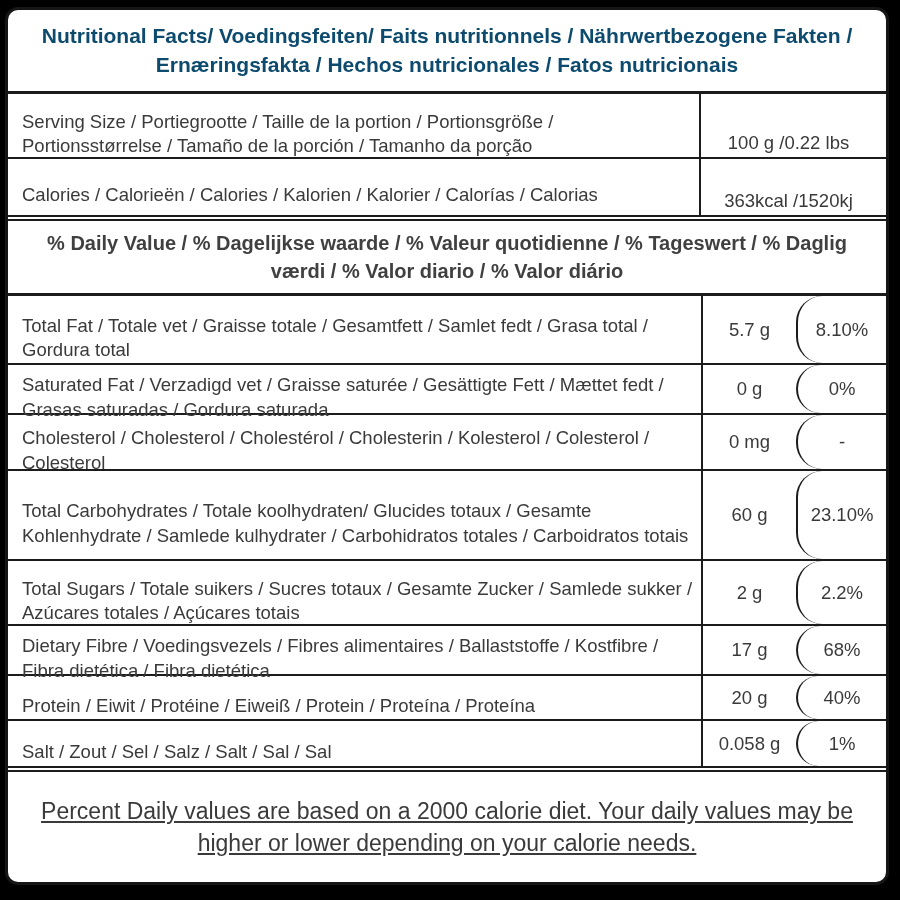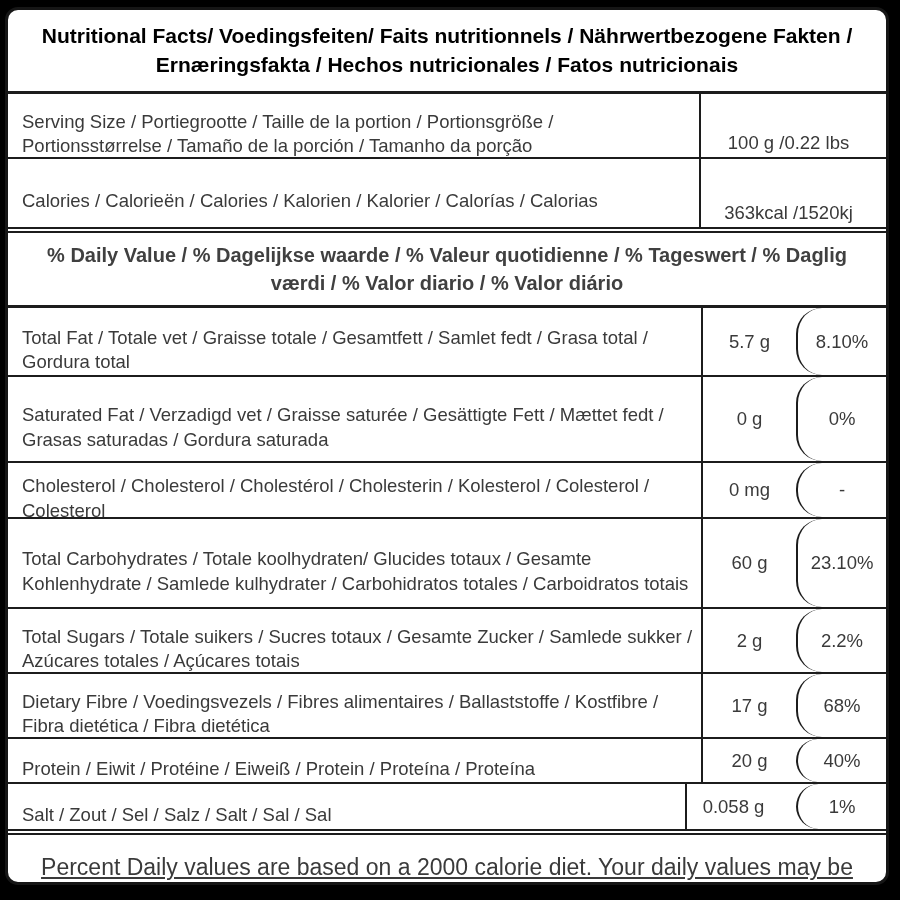--- a/index.html
+++ b/index.html
@@ -76,39 +76,39 @@
   .header-row {
     height: 84px;
     border-bottom: 3px solid #1c1c1c;
     align-items: center;
     justify-content: center;
     text-align: center;
     padding: 20px 16px;
     font-size: 21px;
     font-weight: bold;
     line-height: 1.35;
-    color: #000000;
+    color: #0c4a6e;
   }
   .serving-row { height: 65px; border-bottom: 2px solid #1c1c1c; }
-  .calories-row { height: 68px; }
+  .calories-row { height: 56px; }
   .dv-row {
     height: 81px;
     border-top: 6px double #1c1c1c;
     border-bottom: 3px solid #1c1c1c;
     align-items: center;
     justify-content: center;
     text-align: center;
     padding: 4px 20px;
     font-size: 20px;
     font-weight: bold;
     line-height: 1.4;
     color: #404040;
   }
   .nutrient { border-bottom: 2px solid #1c1c1c; }
-  .nutrient.last { border-bottom: none; gap: 16px; }
+  .nutrient.last { border-bottom: none; }
   .footer-row {
     flex: 1;
     border-top: 6px double #1c1c1c;
     align-items: center;
     justify-content: center;
     text-align: center;
     padding: 16px 12px;
     font-size: 23px;
     line-height: 1.4;
     text-decoration: underline;
@@ -138,21 +138,21 @@
   </div>
 
   <div class="row dv-row">% Daily Value / % Dagelijkse waarde / % Valeur quotidienne / % Tageswert / % Daglig værdi / % Valor diario / % Valor diário</div>
 
   <div class="row nutrient" style="height:69px">
     <div class="cell label">Total Fat / Totale vet / Graisse totale / Gesamtfett / Samlet fedt / Grasa total / Gordura total</div>
     <div class="cell amount">5.7 g</div>
     <div class="cell pct">8.10%</div>
   </div>
 
-  <div class="row nutrient" style="height:86px">
+  <div class="row nutrient" style="height:50px">
     <div class="cell label">Saturated Fat / Verzadigd vet / Graisse saturée / Gesättigte Fett / Mættet fedt / Grasas saturadas / Gordura saturada</div>
     <div class="cell amount">0 g</div>
     <div class="cell pct">0%</div>
   </div>
 
   <div class="row nutrient" style="height:56px">
     <div class="cell label">Cholesterol / Cholesterol / Cholestérol / Cholesterin / Kolesterol / Colesterol / Colesterol</div>
     <div class="cell amount">0 mg</div>
     <div class="cell pct">-</div>
   </div>
@@ -162,21 +162,21 @@
     <div class="cell amount">60 g</div>
     <div class="cell pct">23.10%</div>
   </div>
 
   <div class="row nutrient" style="height:65px">
     <div class="cell label">Total Sugars / Totale suikers / Sucres totaux / Gesamte Zucker / Samlede sukker / Azúcares totales / Açúcares totais</div>
     <div class="cell amount">2 g</div>
     <div class="cell pct">2.2%</div>
   </div>
 
-  <div class="row nutrient" style="height:65px">
+  <div class="row nutrient" style="height:50px">
     <div class="cell label">Dietary Fibre / Voedingsvezels / Fibres alimentaires / Ballaststoffe / Kostfibre / Fibra dietética / Fibra dietética</div>
     <div class="cell amount">17 g</div>
     <div class="cell pct">68%</div>
   </div>
 
   <div class="row nutrient" style="height:45px">
     <div class="cell label">Protein / Eiwit / Protéine / Eiweiß / Protein / Proteína / Proteína</div>
     <div class="cell amount">20 g</div>
     <div class="cell pct">40%</div>
   </div>

